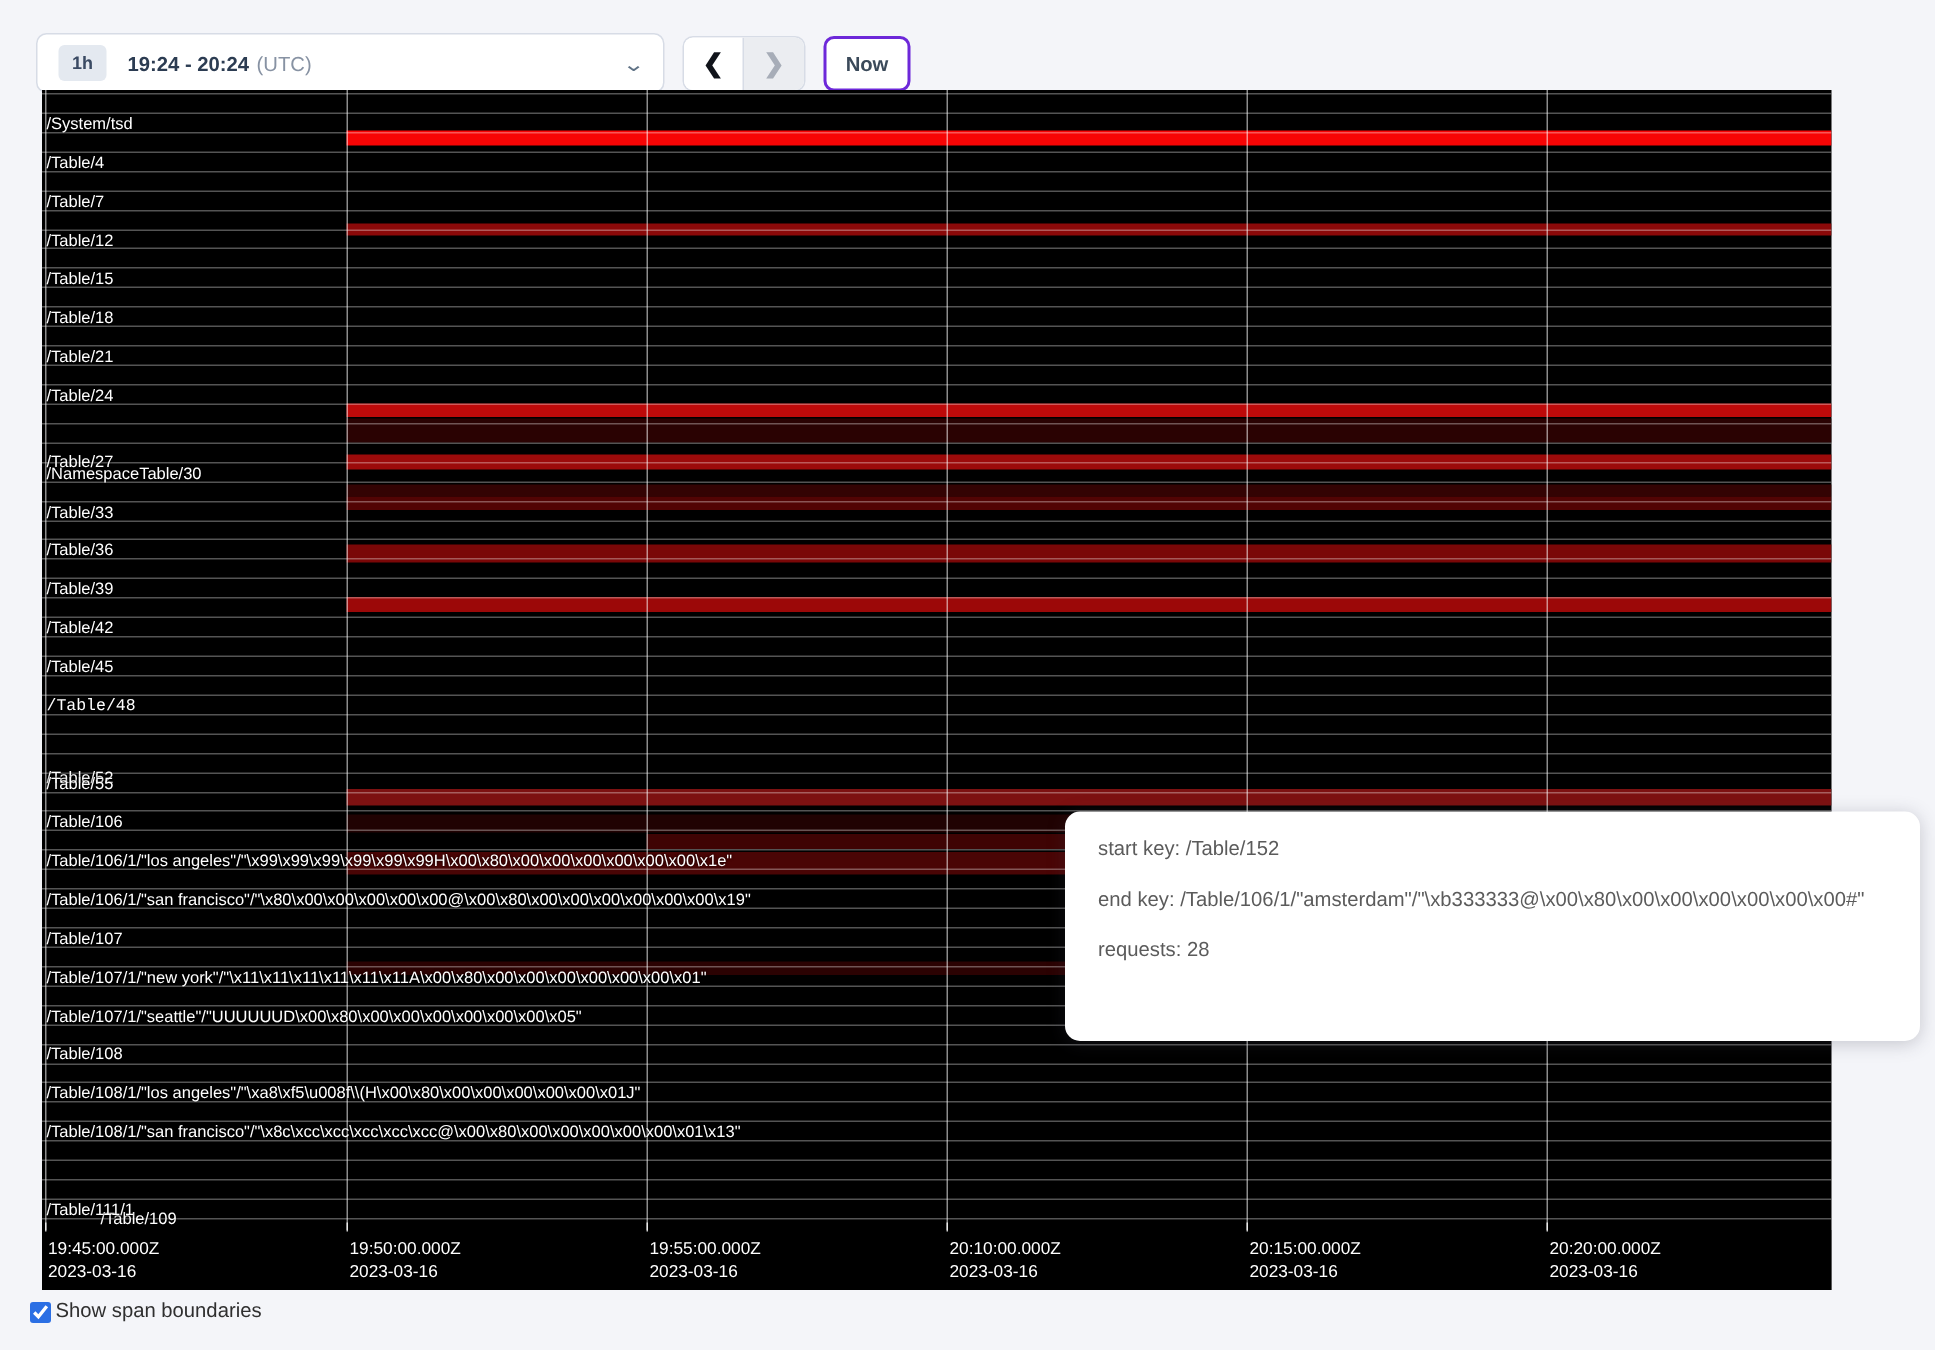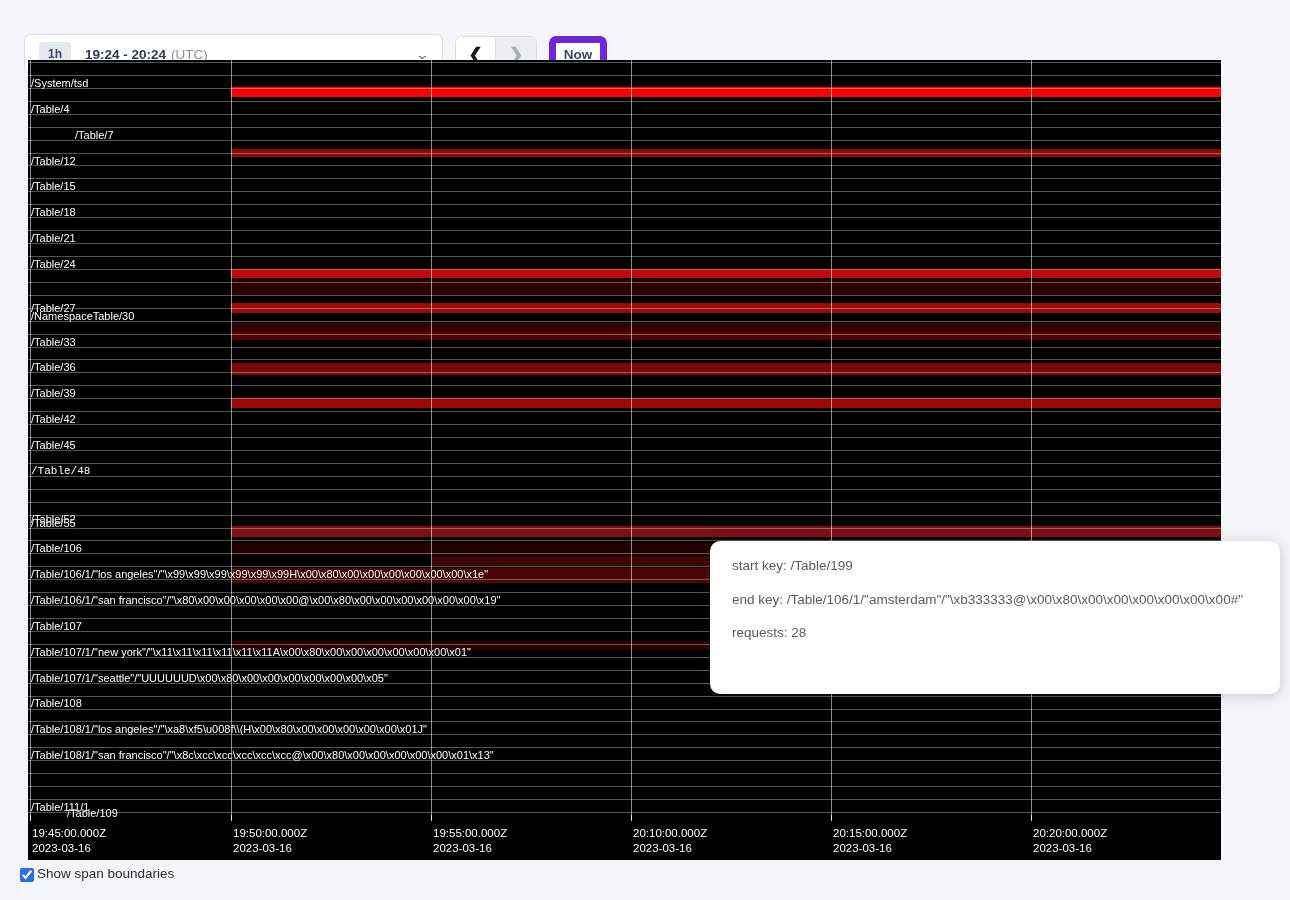--- a/index.html
+++ b/index.html
@@ -5,21 +5,21 @@
   * { margin: 0; padding: 0; box-sizing: border-box; }
   html, body { width: 1290px; height: 900px; }
   body {
     position: relative;
     background: #f4f5f9;
     font-family: "Liberation Sans", sans-serif;
     overflow: hidden;
   }
 
   
-  .toolbar { position: absolute; left: 0; top: 16px; width: 1048px; height: 60px; }
+  .toolbar { position: absolute; left: 0; top: 4px; width: 1048px; height: 60px; }
   .range-select {
     position: absolute; left: 24px; top: 18px; width: 419px; height: 40px;
     background: #ffffff; border: 1px solid #d7dce6; border-radius: 7px;
     display: flex; align-items: center; padding: 0 14px; cursor: pointer;
   }
   .range-badge {
     background: #e4e9f0; color: #3a4a63; font-size: 12px; font-weight: bold;
     padding: 5px 9px; border-radius: 4px; margin-right: 14px;
   }
   .range-text { color: #2c3c52; font-size: 13.5px; font-weight: bold; }
@@ -32,21 +32,21 @@
   }
   .nav-btn {
     width: 40px; height: 100%; display: flex; align-items: center; justify-content: center;
     font-size: 17px; font-weight: bold; border: none; background: #ffffff; cursor: pointer;
   }
   .nav-btn.prev { color: #10131a; border-right: 1px solid #d7dce6; }
   .nav-btn.next { color: #a7adb8; background: #ebedf1; cursor: default; }
 
   .now-btn {
     position: absolute; left: 549px; top: 20px; width: 58px; height: 37px;
-    background: #ffffff; border: 7px solid #6d28d9; border-radius: 7px;
+    background: #ffffff; border: 2px solid #6d28d9; border-radius: 7px;
     color: #3b4a5a; font-size: 13.5px; font-weight: bold; cursor: pointer;
     font-family: "Liberation Sans", sans-serif;
   }
 
   
   .kv-chart {
     position: absolute; left: 28px; top: 60px; width: 1193px; height: 800px;
     background: #000; overflow: hidden; cursor: crosshair;
   }
   .kv-plot { position: absolute; left: 0; top: 0; width: 1193px; height: 760px; }
@@ -175,21 +175,21 @@
       <div class="boundary-line" style="top: 739px; z-index: 2;"></div>
       <div class="boundary-line" style="top: 751.9px; z-index: 2;"></div>
       <div class="grid-line" style="left: 2px; z-index: 3;"></div>
       <div class="grid-line" style="left: 203px; z-index: 3;"></div>
       <div class="grid-line" style="left: 403px; z-index: 3;"></div>
       <div class="grid-line" style="left: 603px; z-index: 3;"></div>
       <div class="grid-line" style="left: 803px; z-index: 3;"></div>
       <div class="grid-line" style="left: 1003px; z-index: 3;"></div>
       <div class="row-label" style="top: 23px;">/System/tsd</div>
       <div class="row-label" style="top: 48.9px;">/Table/4</div>
-      <div class="row-label" style="top: 74.7px; margin-left: 44px;">/Table/7</div>
+      <div class="row-label" style="top: 74.7px;">/Table/7</div>
       <div class="row-label" style="top: 100.6px;">/Table/12</div>
       <div class="row-label" style="top: 126.4px;">/Table/15</div>
       <div class="row-label" style="top: 152.3px;">/Table/18</div>
       <div class="row-label" style="top: 178.1px;">/Table/21</div>
       <div class="row-label" style="top: 204px;">/Table/24</div>
       <div class="row-label" style="top: 229.9px; margin-top: 18px;">/Table/27</div>
       <div class="row-label" style="top: 255.7px;">/NamespaceTable/30</div>
       <div class="row-label" style="top: 281.6px;">/Table/33</div>
       <div class="row-label" style="top: 307.4px;">/Table/36</div>
       <div class="row-label" style="top: 333.3px;">/Table/39</div>
@@ -238,21 +238,21 @@
       </div>
       <div class="axis-tick" style="left: 1003px;"></div>
       <div class="axis-label" style="left: 1005px;">
         <div>20:20:00.000Z</div>
         <div>2023-03-16</div>
       </div>
     </div>
 </div>
 
 <div class="kv-tooltip">
-  <div class="tip-line">start key: /Table/199</div>
+  <div class="tip-line">start key: /Table/152</div>
   <div class="tip-line">end key: /Table/106/1/"amsterdam"/"\xb333333@\x00\x80\x00\x00\x00\x00\x00\x00#"</div>
   <div class="tip-line">requests: 28</div>
 </div>
 
 <div class="footer-row">
   <input type="checkbox" checked="" style="">
   <span class="footer-label">Show span boundaries</span>
 </div>
 
 </body></html>

